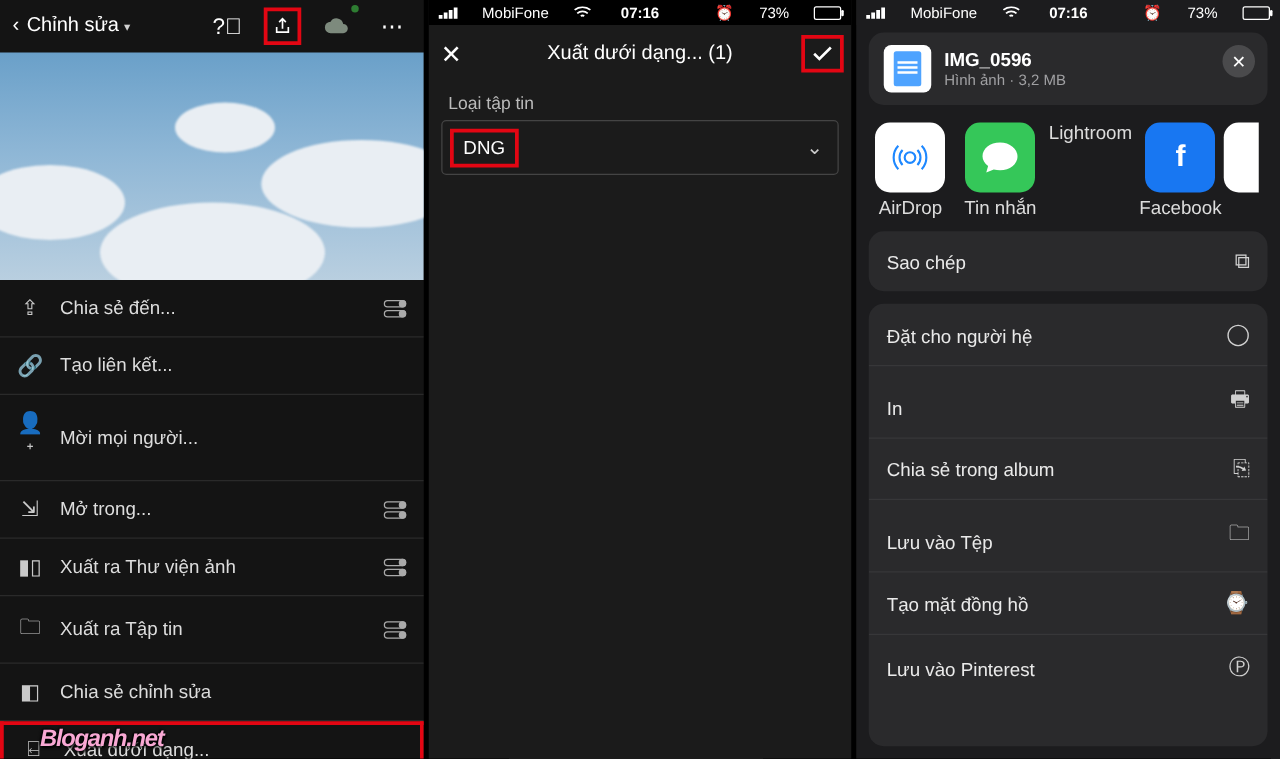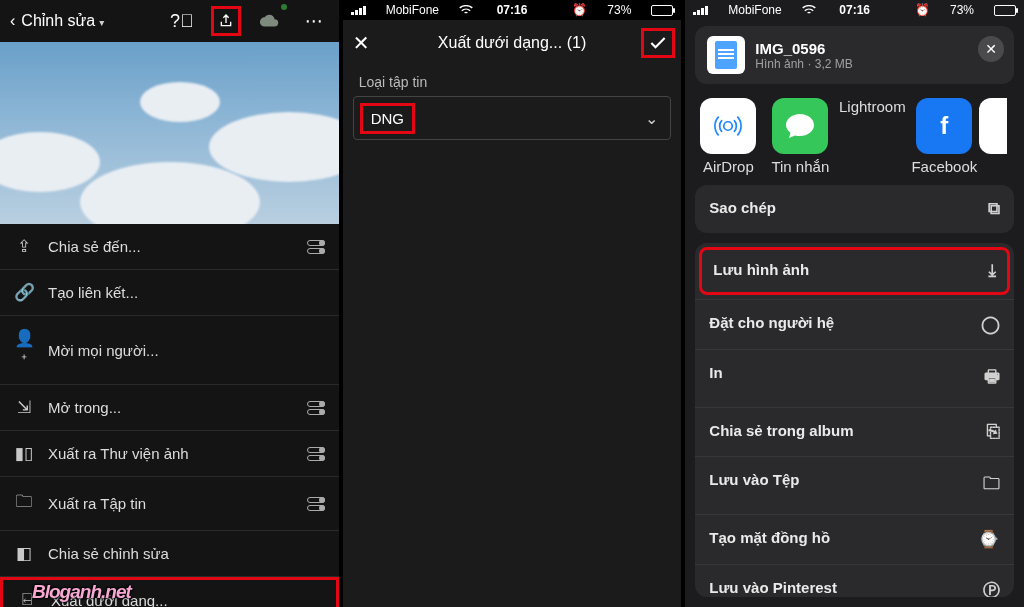--- a/index.html
+++ b/index.html
@@ -59,21 +59,21 @@
   .p3-app{ width:66px; display:flex; flex-direction:column; align-items:center; gap:4px;}
   .p3-app .bx{ width:56px; height:56px; border-radius:12px; display:flex; align-items:center; justify-content:center; font-size:24px; font-weight:700; color:#fff;}
   .p3-app .lbl{ font-size:15px; color:#ddd; white-space:nowrap;}
   .bx.air{ background:#fff;} .bx.air svg{stroke:#1e88ff;}
   .bx.msg{ background:#35c759;}
   .bx.lr{ background:#0b2d3f; color:#7fd7ff; font-size:22px;}
   .bx.fb{ background:#1877f2; font-family: Arial; font-weight:900;}
   .bx.half{ background:#fff; width:28px; border-radius:12px 0 0 12px;}
   .p3-actions{ margin:0 10px 10px; background:#2a2a2c; border-radius:12px; overflow:hidden;}
   .p3-actions.scroll{ flex:1; display:flex; flex-direction:column; overflow:hidden;}
-  .p3-act{ display:flex; align-items:flex-start; justify-content:space-between; padding:14px 14px; font-size:15px; color:#eaeaea; border-top:1px solid #373739;font-weight:bold;}
+  .p3-act{ display:flex; align-items:flex-end; justify-content:space-between; padding:14px 14px; font-size:15px; color:#eaeaea; border-top:1px solid #373739;}
   .p3-act:first-child{ border-top:none;}
   .p3-act .ric{ font-size:17px; color:#d0d0d0;}
   .p3-act.highlight{ border:3px solid #e30613; border-radius:8px; margin:4px; padding:11px 11px;}
   
   .watermark{ position:absolute; left:32px; bottom:4px; font-size:19px; font-weight:700; font-style:italic; color:#f9a8d4; text-shadow:1px 1px 2px #000, -1px -1px 2px #000; letter-spacing:-1px; pointer-events:none;}
 </style>
 </head>
 <body>
 
 <div class="phone">
@@ -275,24 +275,20 @@
 
   <div class="p3-actions">
     <div class="p3-act">
       <span>Sao chép</span>
       <span class="ric">⧉</span>
     </div>
   </div>
 
   <div class="p3-actions scroll" id="p3-action-list">
 
-  <div class="p3-act highlight">
-        <span>Lưu hình ảnh</span>
-        <span class="ric">⤓</span>
-      </div>
       <div class="p3-act">
         <span>Đặt cho người hệ</span>
         <span class="ric">◯</span>
       </div>
       <div class="p3-act">
         <span>In</span>
         <span class="ric">🖶</span>
       </div>
       <div class="p3-act">
         <span>Chia sẻ trong album</span>

